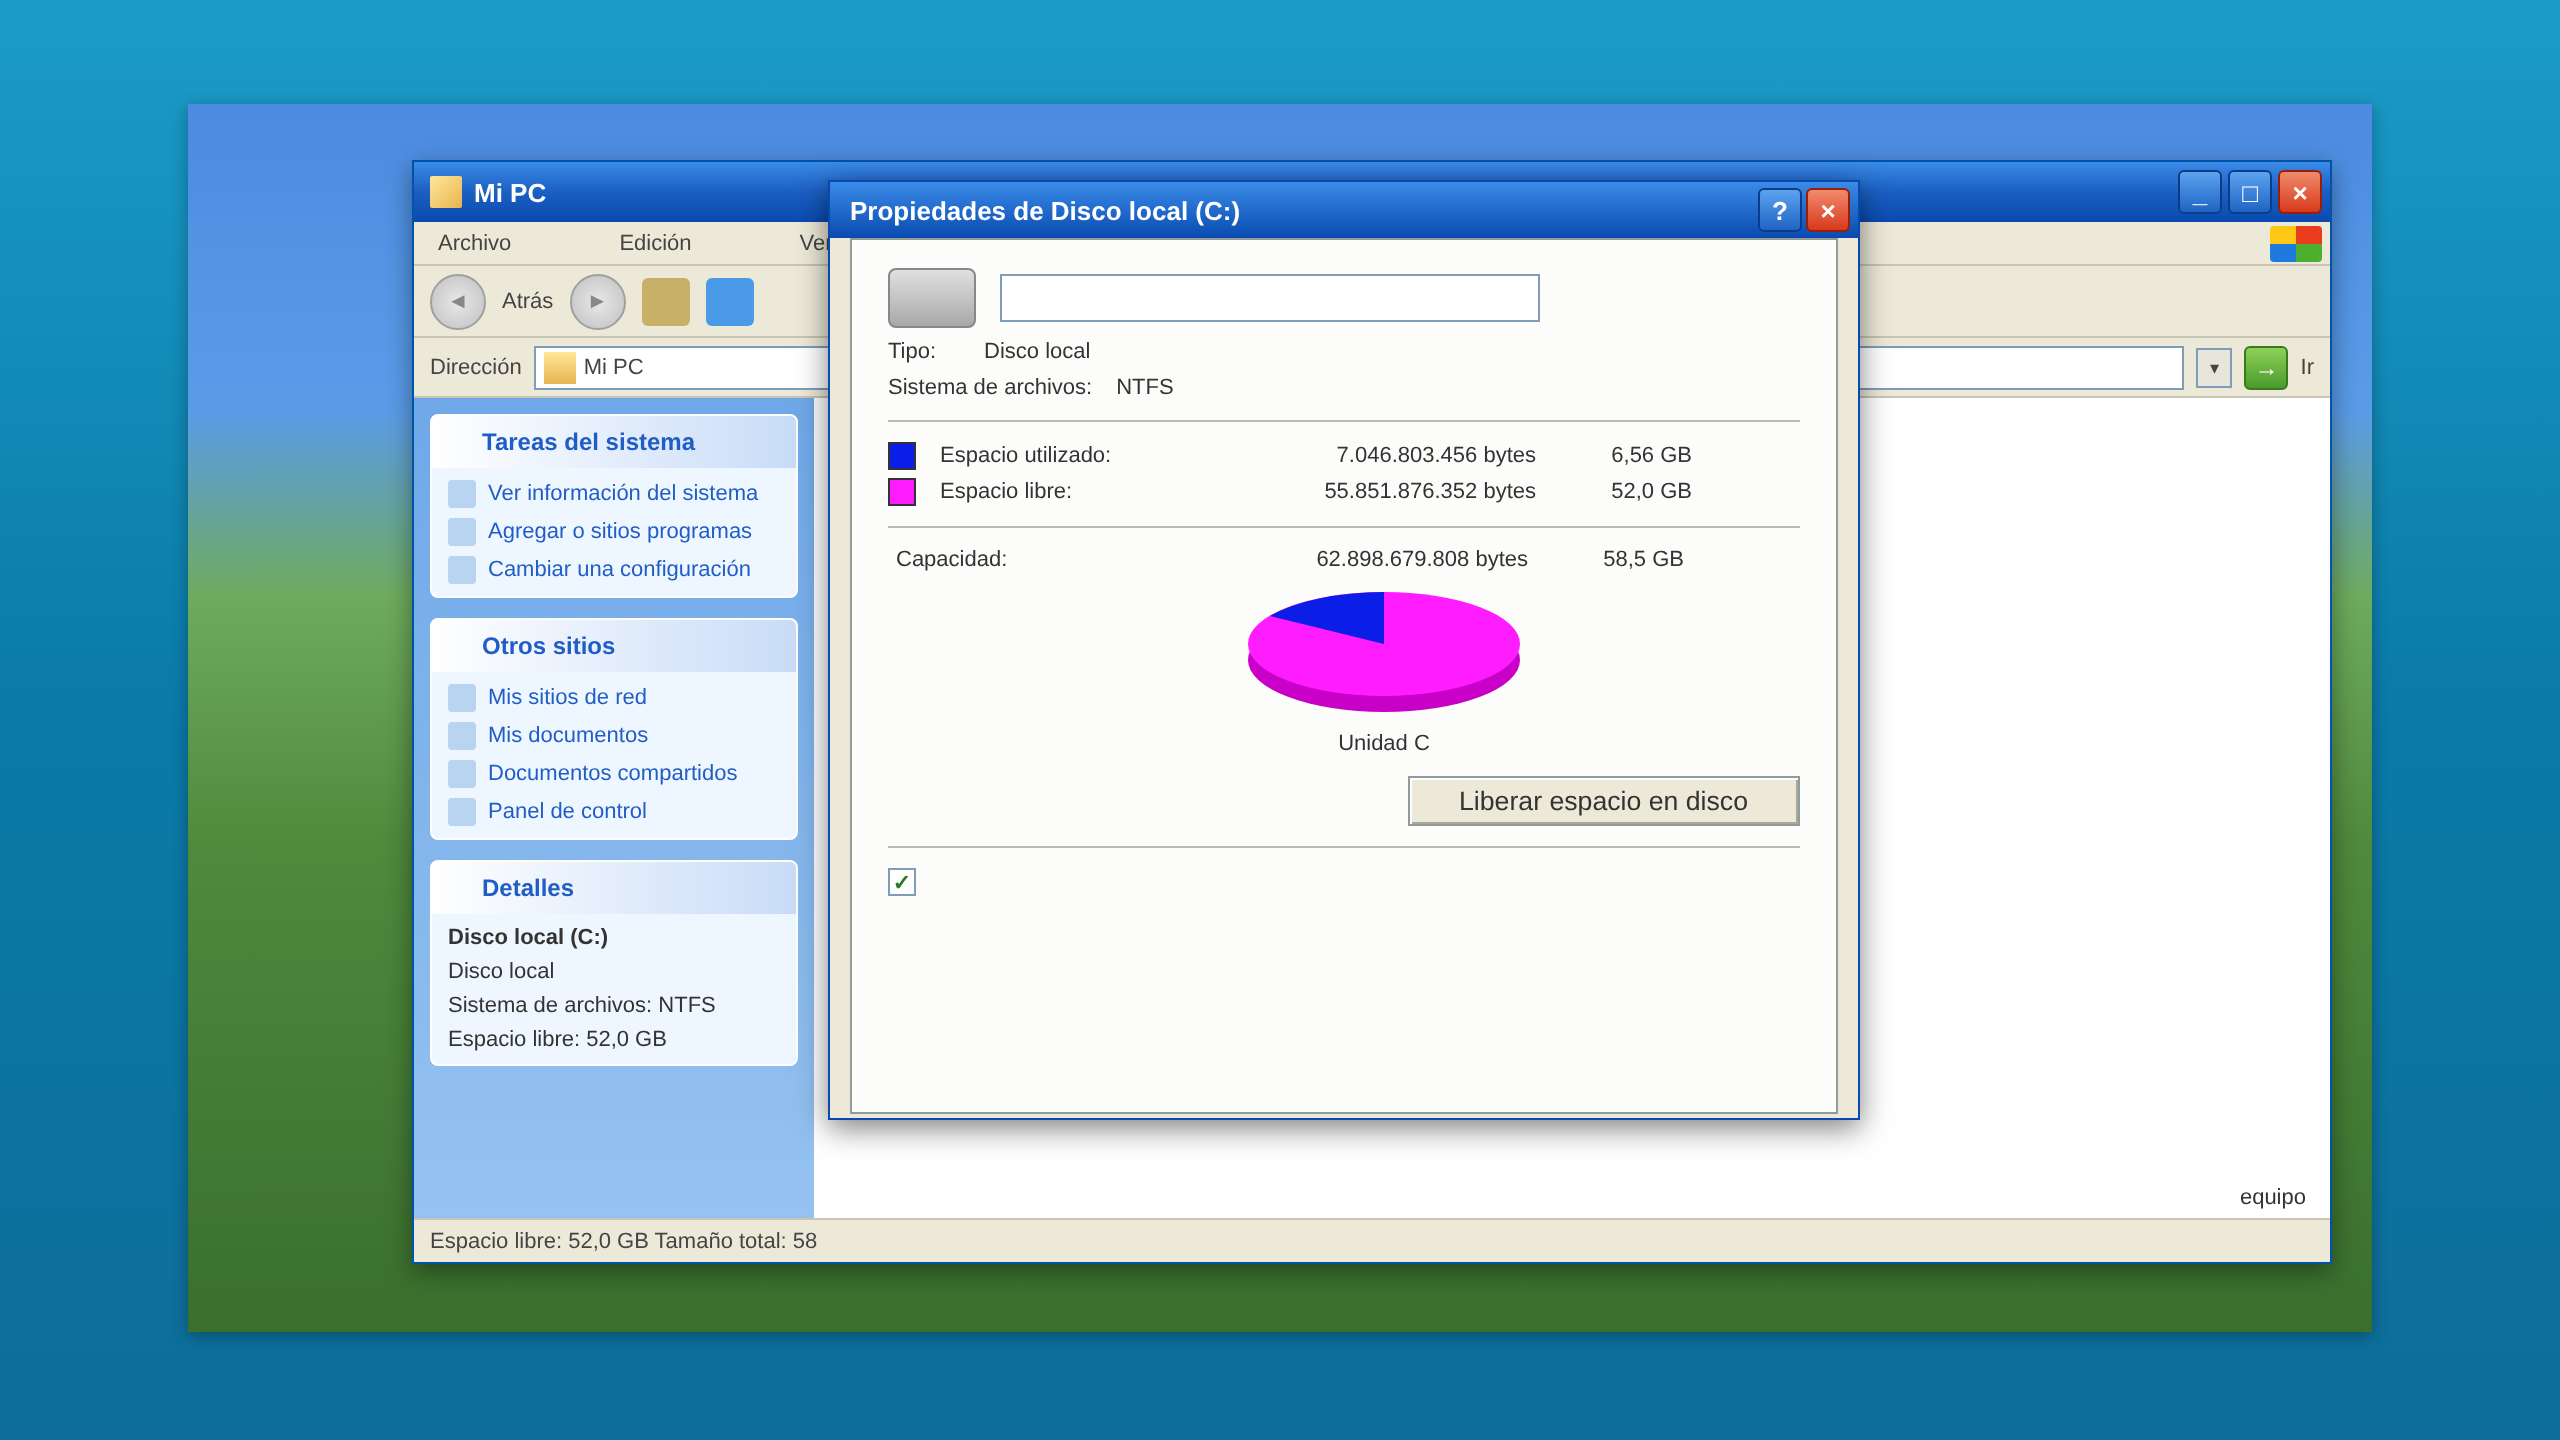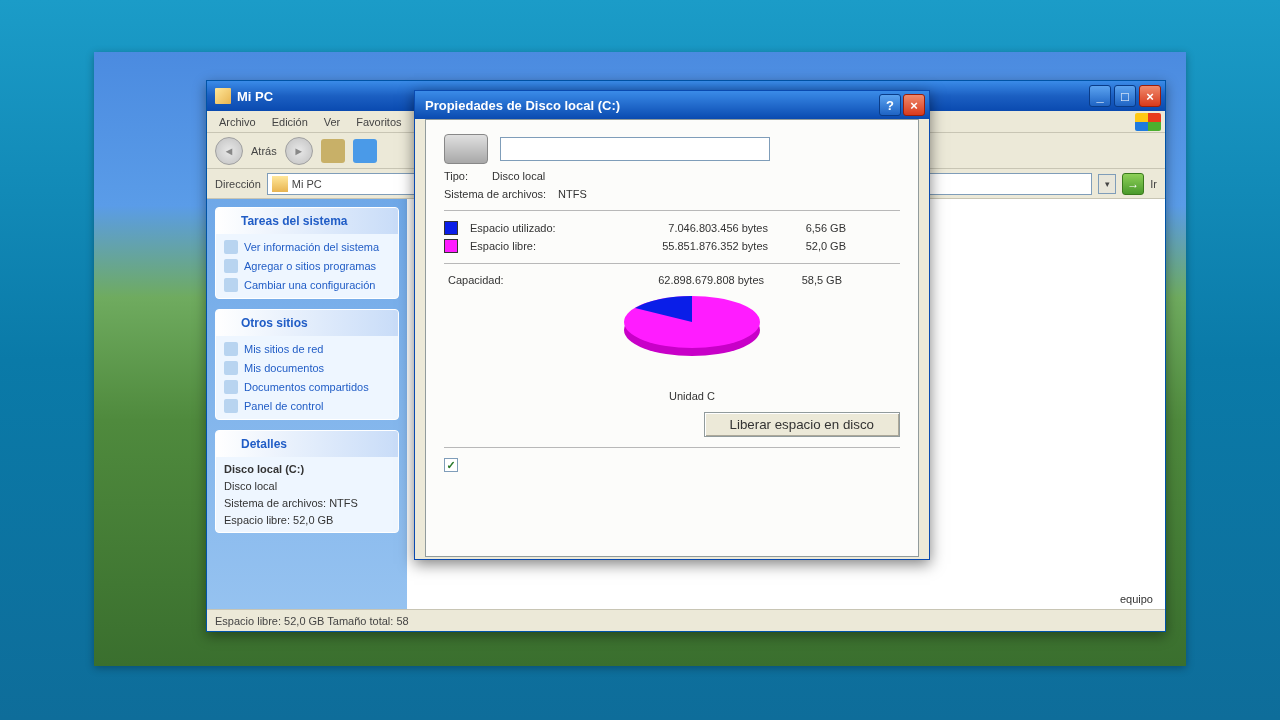--- a/index.html
+++ b/index.html
@@ -65,20 +65,21 @@
   }
   .title-btn.close { background: linear-gradient(to bottom,#f08a6c,#d83a1c); border-color:#9a1e0a;}
   .menubar {
     height: 22px;
     background: #ece9d8;
     border-bottom: 1px solid #c8c5b4;
     display: flex;
     align-items: center;
     padding: 0 4px;
     color: #444;
+    gap: 38px;
   }
   .menubar span { padding: 0 8px; cursor:pointer; }
   .menubar .logo {
     margin-left: auto;
     width: 26px; height: 18px;
     background: conic-gradient(#e83c1c 0 90deg,#4caf2e 90deg 180deg,#1f7ae0 180deg 270deg,#ffc814 270deg 360deg);
     border-radius:2px;
   }
   .toolbar {
     height: 36px;
@@ -210,21 +211,21 @@
     border:1px solid #888;
   }
   .name-input {
     width:270px;height:24px;border:1px solid #7f9db9;background:#fff;padding:0 4px;
   }
   .hr { border:0;border-top:1px solid #b8b8b8;margin:10px 0; }
   .kv { display:grid; grid-template-columns: 18px 130px 160px 70px; gap:4px 8px; align-items:center; }
   .swatch{ width:14px;height:14px;border:1px solid #333;}
   .kv2 { display:grid; grid-template-columns: 148px 160px 70px; gap:4px 8px; align-items:center; padding-left:4px;}
   .kv .r, .kv2 .r2 { text-align:right; }
-  .pie-wrap{ display:flex;flex-direction:column;align-items:center;margin-left:40px;margin-top:4px;gap:24px;}
+  .pie-wrap{ display:flex;flex-direction:column;align-items:center;margin-left:40px;margin-top:4px;}
   .pie-label{ margin-top:6px;}
   .freebtn-row{ display:flex;justify-content:flex-end;margin-top:10px;}
   .btn {
     min-width:90px;padding:4px 25px;
     background:#ece9d8;border:1px solid #919b9c;
     box-shadow: inset 1px 1px #fff, inset -1px -1px #aca899;
     cursor:pointer;color:#333;
   }
   .btn.default{ border:2px solid #3a7ad8; }
   .btn:disabled,.btn.disabled{ color:#a0a0a0; }

